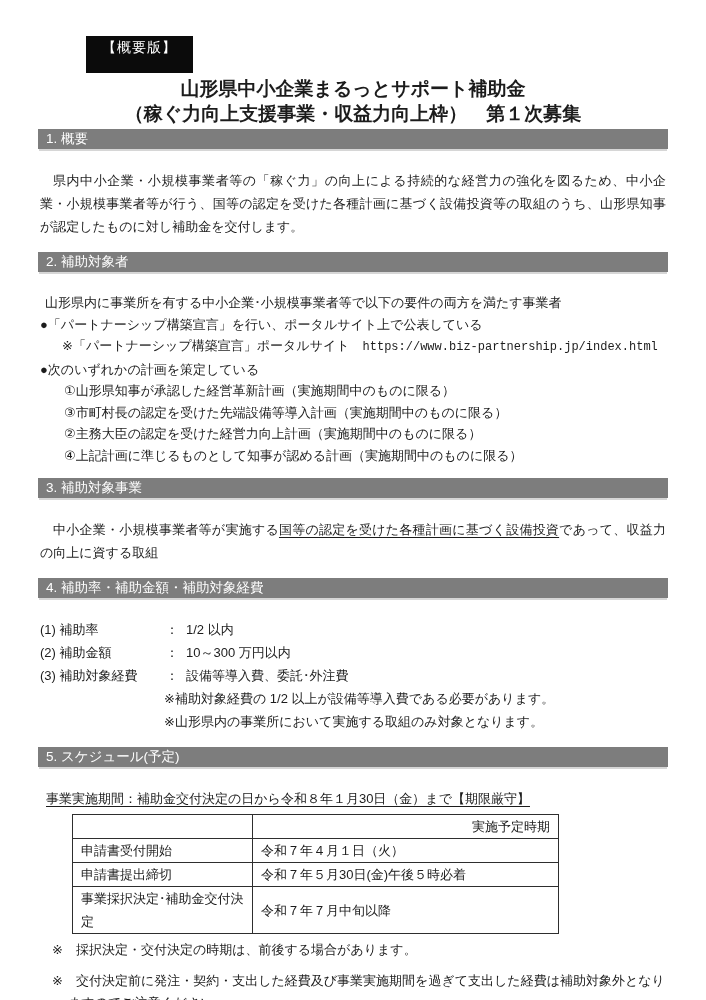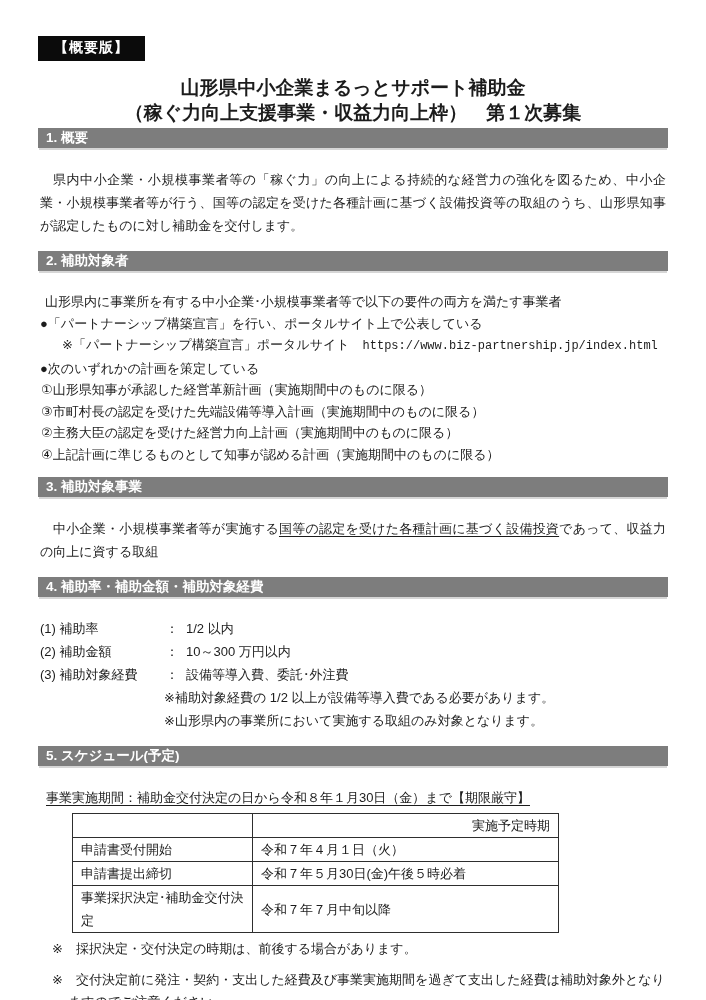--- a/index.html
+++ b/index.html
@@ -12,44 +12,44 @@
   }
   .page {
     width: 706px; height: 1000px;
     padding: 36px 38px 0 38px;
     position: relative;
   }
   
   .badge {
     display: inline-block;
     background: #0b0b0b; color: #ffffff;
-    font-size: 14px; font-weight: bold;
-    padding: 3px 16px 4px 16px;
+    font-size: 14px; font-weight: normal;
+    padding: 3px 16px 16px 16px;
     letter-spacing: 1px;
+    margin-left: 48px;
   }
   
   .title { text-align: center; font-weight: bold; font-size: 19px; line-height: 25px; }
-  .title-wrap { margin-top: 14px; margin-bottom: 3px; }
+  .title-wrap { margin-top: 3px; margin-bottom: 3px; }
   
   .bar {
     background: #7d7d7d; color: #ffffff;
     font-size: 13.5px; line-height: 20px; height: 20px;
     padding: 0 8px;
     box-shadow: 0 3px 0 -1px #d6d6d6;
-    font-weight: bold;
   }
   .sec-body { font-size: 13px; line-height: 23px; padding: 20px 2px 0 2px; }
   
   .s1-body { text-indent: 1em; text-align: justify; margin-bottom: 14px; }
   
   .s2 { line-height: 21.5px; margin-bottom: 12px; }
   .s2-intro { margin-left: 5px; }
   .s2-note { margin-left: 22px; }
   .s2-url { font-family: "Liberation Mono", "DejaVu Sans Mono", monospace; font-size: 12px; }
-  .s2-plan { margin-left: 1px; }
+  .s2-plan { margin-left: 24px; }
   
   .s3-body { text-align: justify; margin-bottom: 14px; }
   .s3-body .ind { margin-left: 1em; }
   u { text-decoration: underline; text-underline-offset: 3px; }
   
   .s4 { margin-bottom: 14px; }
   .spec-row { display: flex; }
   .spec-label { width: 118px; }
   .spec-sep { width: 28px; text-align: center; }
   .spec-note { margin-left: 124px; }

